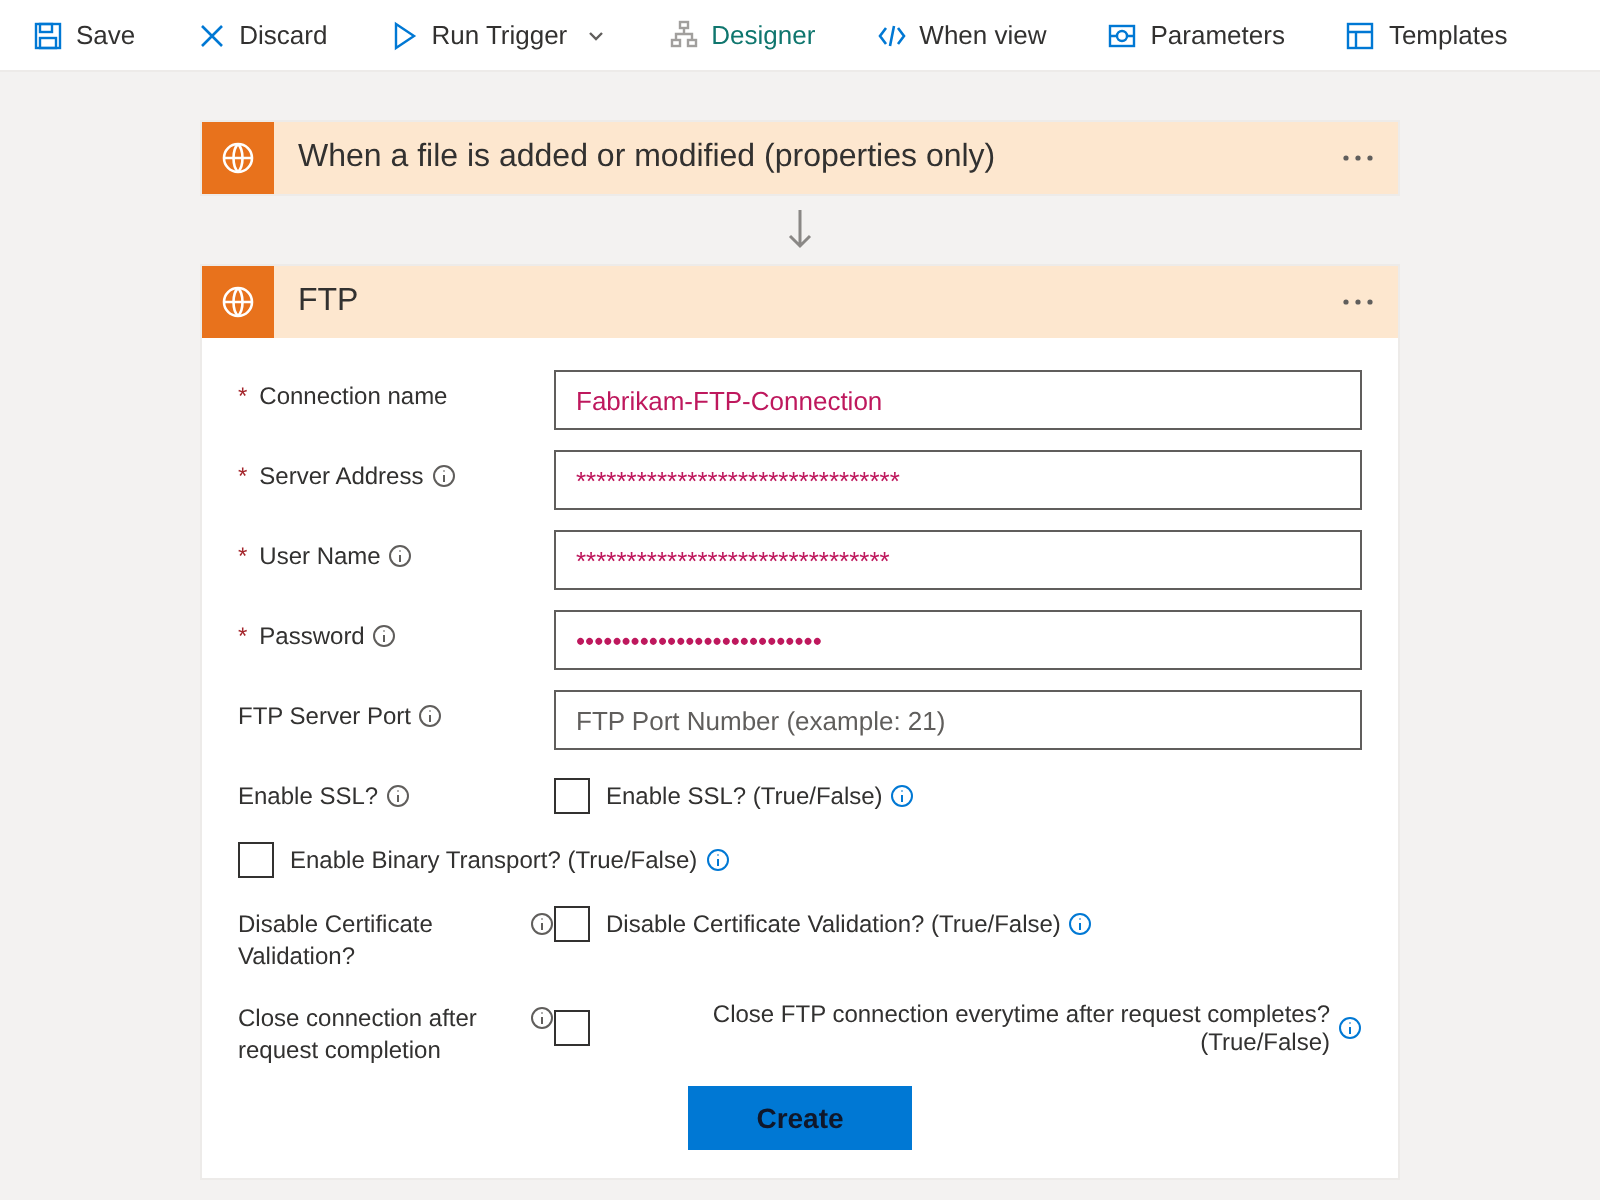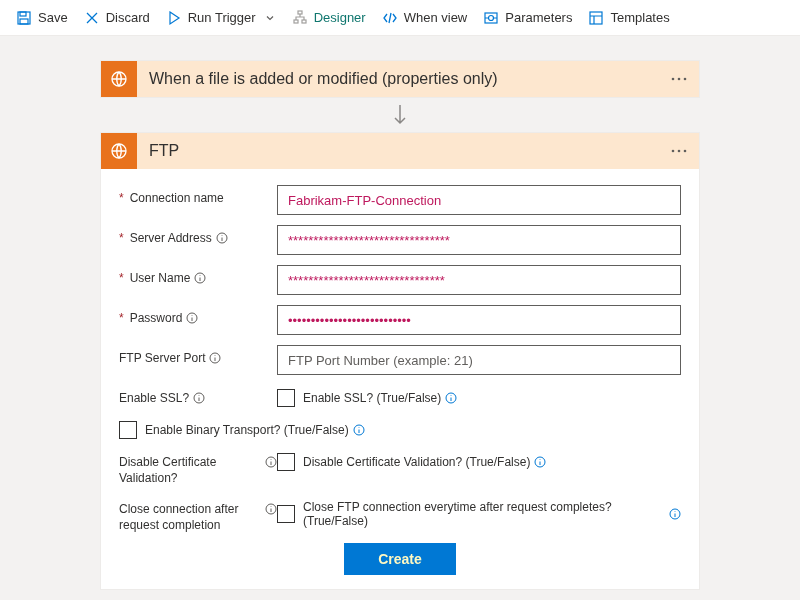--- a/index.html
+++ b/index.html
@@ -1,19 +1,19 @@
 <!DOCTYPE html>
 <html><head>
   <meta charset="utf-8">
   <style>
     * { margin: 0; padding: 0; box-sizing: border-box; }
     body { font-family: "Segoe UI", -apple-system, sans-serif; font-size: 13px; background: #ffffff; color: #323130; }
     
     
-    .toolbar { display: flex; align-items: center; height: 36px; padding: 0 8px; border-bottom: 1px solid #edebe9; gap: 0; background: #fff; }
+    .toolbar { display: flex; align-items: center; height: 36px; padding: 0 8px; border-bottom: 1px solid #edebe9; gap: 14px; background: #fff; }
     .toolbar-item { display: inline-flex; align-items: center; gap: 6px; padding: 4px 8px; color: #323130; cursor: pointer; font-size: 13px; }
     .toolbar-item.disabled { color: #0f766e; cursor: default; }
     .toolbar-item .icon { width: 16px; height: 16px; display: inline-flex; align-items: center; justify-content: center; color: #0078d4; }
     .toolbar-item.disabled .icon { color: #a19f9d; }
     .chevron { width: 12px; height: 12px; display: inline-flex; align-items: center; justify-content: center; color: #605e5c; margin-left: 2px; }
     
     
     .canvas { background: #f3f2f1; padding: 24px 0 20px; min-height: 564px; display: flex; flex-direction: column; align-items: center; }
     
     
@@ -31,25 +31,25 @@
     .form-row { display: flex; align-items: flex-start; margin-bottom: 10px; }
     .form-label { width: 158px; flex-shrink: 0; font-size: 12px; padding-top: 6px; line-height: 1.3; display: flex; align-items: flex-start; gap: 4px; }
     .form-label .req { color: #a4262c; margin-right: 2px; }
     .form-label .info { width: 12px; height: 12px; display: inline-flex; align-items: center; justify-content: center; color: #605e5c; flex-shrink: 0; margin-top: 1px; }
     .form-label-text { display: inline; }
     .form-control { flex: 1; }
     .form-input { width: 100%; height: 30px; border: 1px solid #605e5c; padding: 0 10px; font-size: 13px; font-family: inherit; color: #be185d; }
     .form-input::placeholder { color: #605e5c; }
     .check-row { display: flex; align-items: center; gap: 8px; padding-top: 4px; }
     .checkbox { width: 18px; height: 18px; border: 1px solid #323130; background: #fff; cursor: pointer; flex-shrink: 0; }
-    .check-label { font-size: 12px; display: flex; align-items: center; gap: 4px; }
+    .check-label { font-size: 12px; display: flex; align-items: center; gap: 4px; text-align: right; }
     .check-label .info { width: 12px; height: 12px; display: inline-flex; color: #0078d4; }
     
     
-    .create-btn { display: block; margin: 10px auto 0; background: #0078d4; color: #fef9c3; border: none; padding: 8px 34px; font-size: 14px; font-weight: 600; cursor: pointer; }
+    .create-btn { display: block; margin: 10px auto 0; background: #0078d4; color: #0f172a; border: none; padding: 8px 34px; font-size: 14px; font-weight: 600; cursor: pointer; }
     
     svg { display: block; }
   </style>
 </head>
 <body>
 
 <div class="toolbar">
   <div class="toolbar-item">
     <span class="icon">
       <svg width="16" height="16" viewBox="0 0 16 16" fill="none" stroke="currentColor" stroke-width="1.2">

